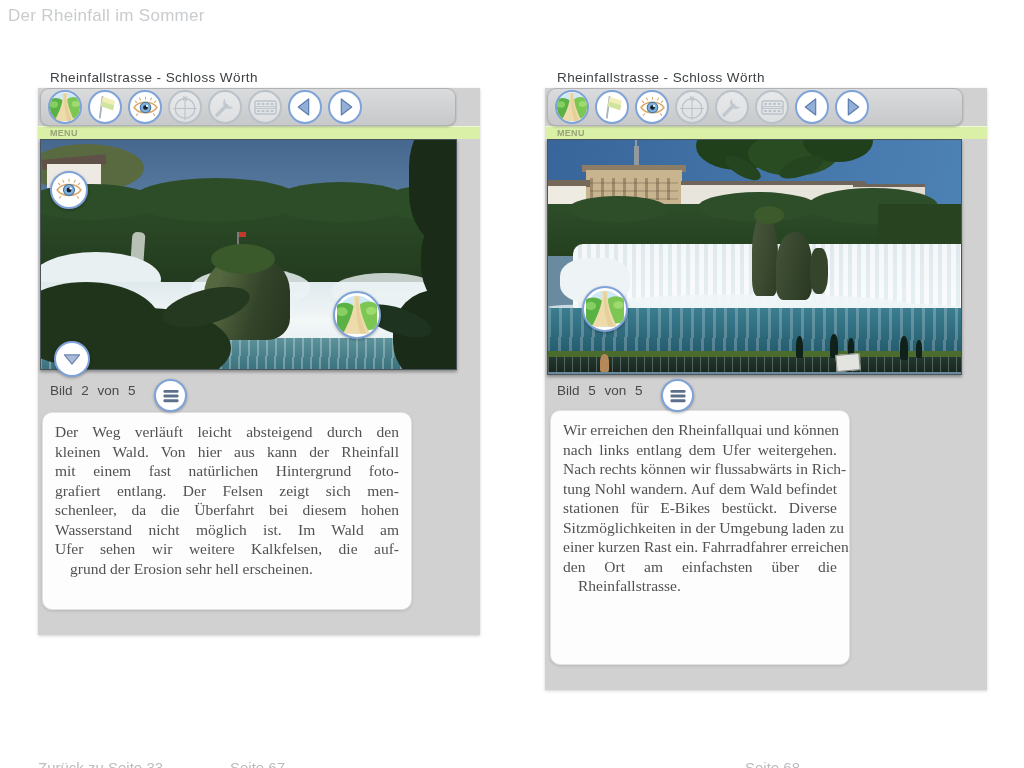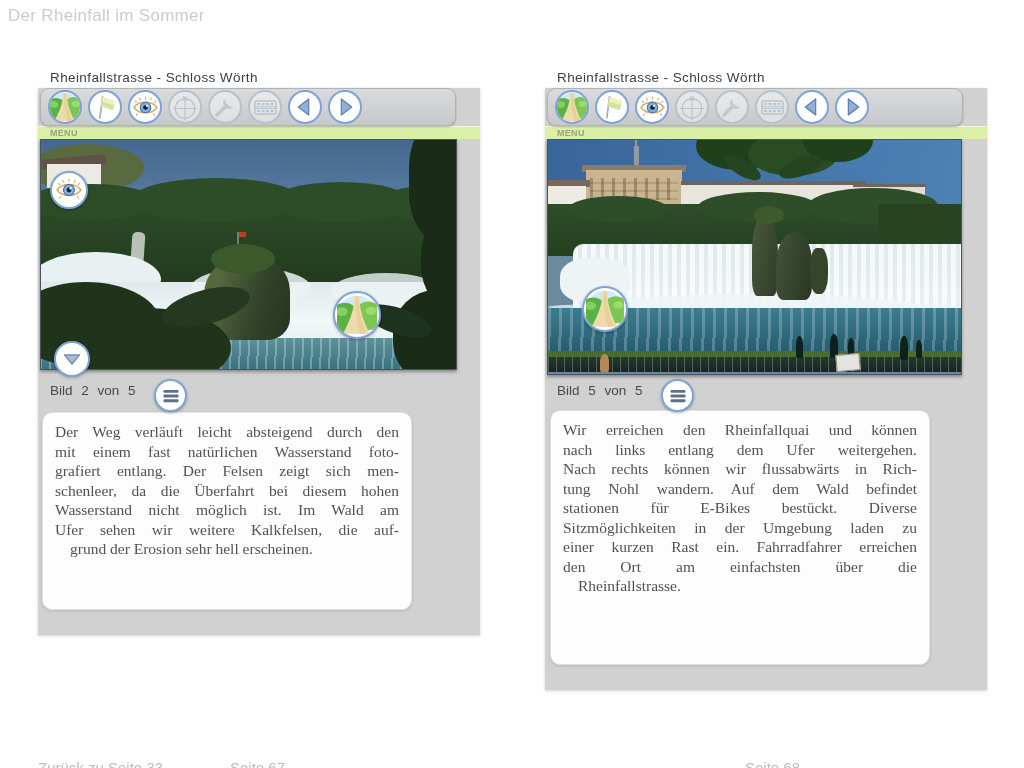--- a/index.html
+++ b/index.html
@@ -65,21 +65,21 @@
   .caption{
     position:absolute;left:12px;top:295px;font-size:13.5px;color:#47494c;word-spacing:5px;
   }
   .menu-btn{left:116px;top:291px;width:33px;height:33px;}
   .textbox{
     position:absolute;box-sizing:border-box;background:#fdfdfd;
     border:1px solid #e2e2e2;border-radius:10px;
     box-shadow:0 1px 3px rgba(0,0,0,.14);padding:9px 12px;
   }
   #panel-left .textbox{left:4px;top:324px;width:370px;height:198px;}
-  #panel-right .textbox{left:5px;top:322px;width:380px;height:255px;}
+  #panel-right .textbox{left:5px;top:322px;width:300px;height:255px;}
   .tline{
     font-family:"Liberation Serif","DejaVu Serif",serif;
     font-size:15.5px;line-height:19.5px;color:var(--body-text,#515151);
     text-align:justify;text-align-last:justify;white-space:nowrap;
   }
   .tline.last{text-align-last:left;margin-left:15px;}
   .footer-item{position:absolute;top:759px;font-size:15px;color:var(--muted-text,#b9bcbf);}
   #footer-back{left:38px;}
   #footer-p67{left:230px;}
   #footer-p68{left:745px;}
@@ -264,21 +264,22 @@
 
     <div class="caption">Bild 2 von 5</div>
     <button class="ov menu-btn">
         <svg class="ic" width="26" height="26">
           <use href="#i-menu"></use>
         </svg>
       </button>
 
     <div class="textbox">
         <div class="tline">Der Weg verläuft leicht absteigend durch den</div>
-        <div class="tline">mit einem fast natürlichen Wasserstand foto-</div>
+        <div class="tline">kleinen Wald. Von hier aus kann der Rheinfall</div>
+        <div class="tline">mit einem fast natürlichen Hintergrund foto-</div>
         <div class="tline">grafiert entlang. Der Felsen zeigt sich men-</div>
         <div class="tline">schenleer, da die Überfahrt bei diesem hohen</div>
         <div class="tline">Wasserstand nicht möglich ist. Im Wald am</div>
         <div class="tline">Ufer sehen wir weitere Kalkfelsen, die auf-</div>
         <div class="tline last">grund der Erosion sehr hell erscheinen.</div>
       </div>
   </div>
 </div>
 
 <div class="panel-wrap" id="panel-right">

